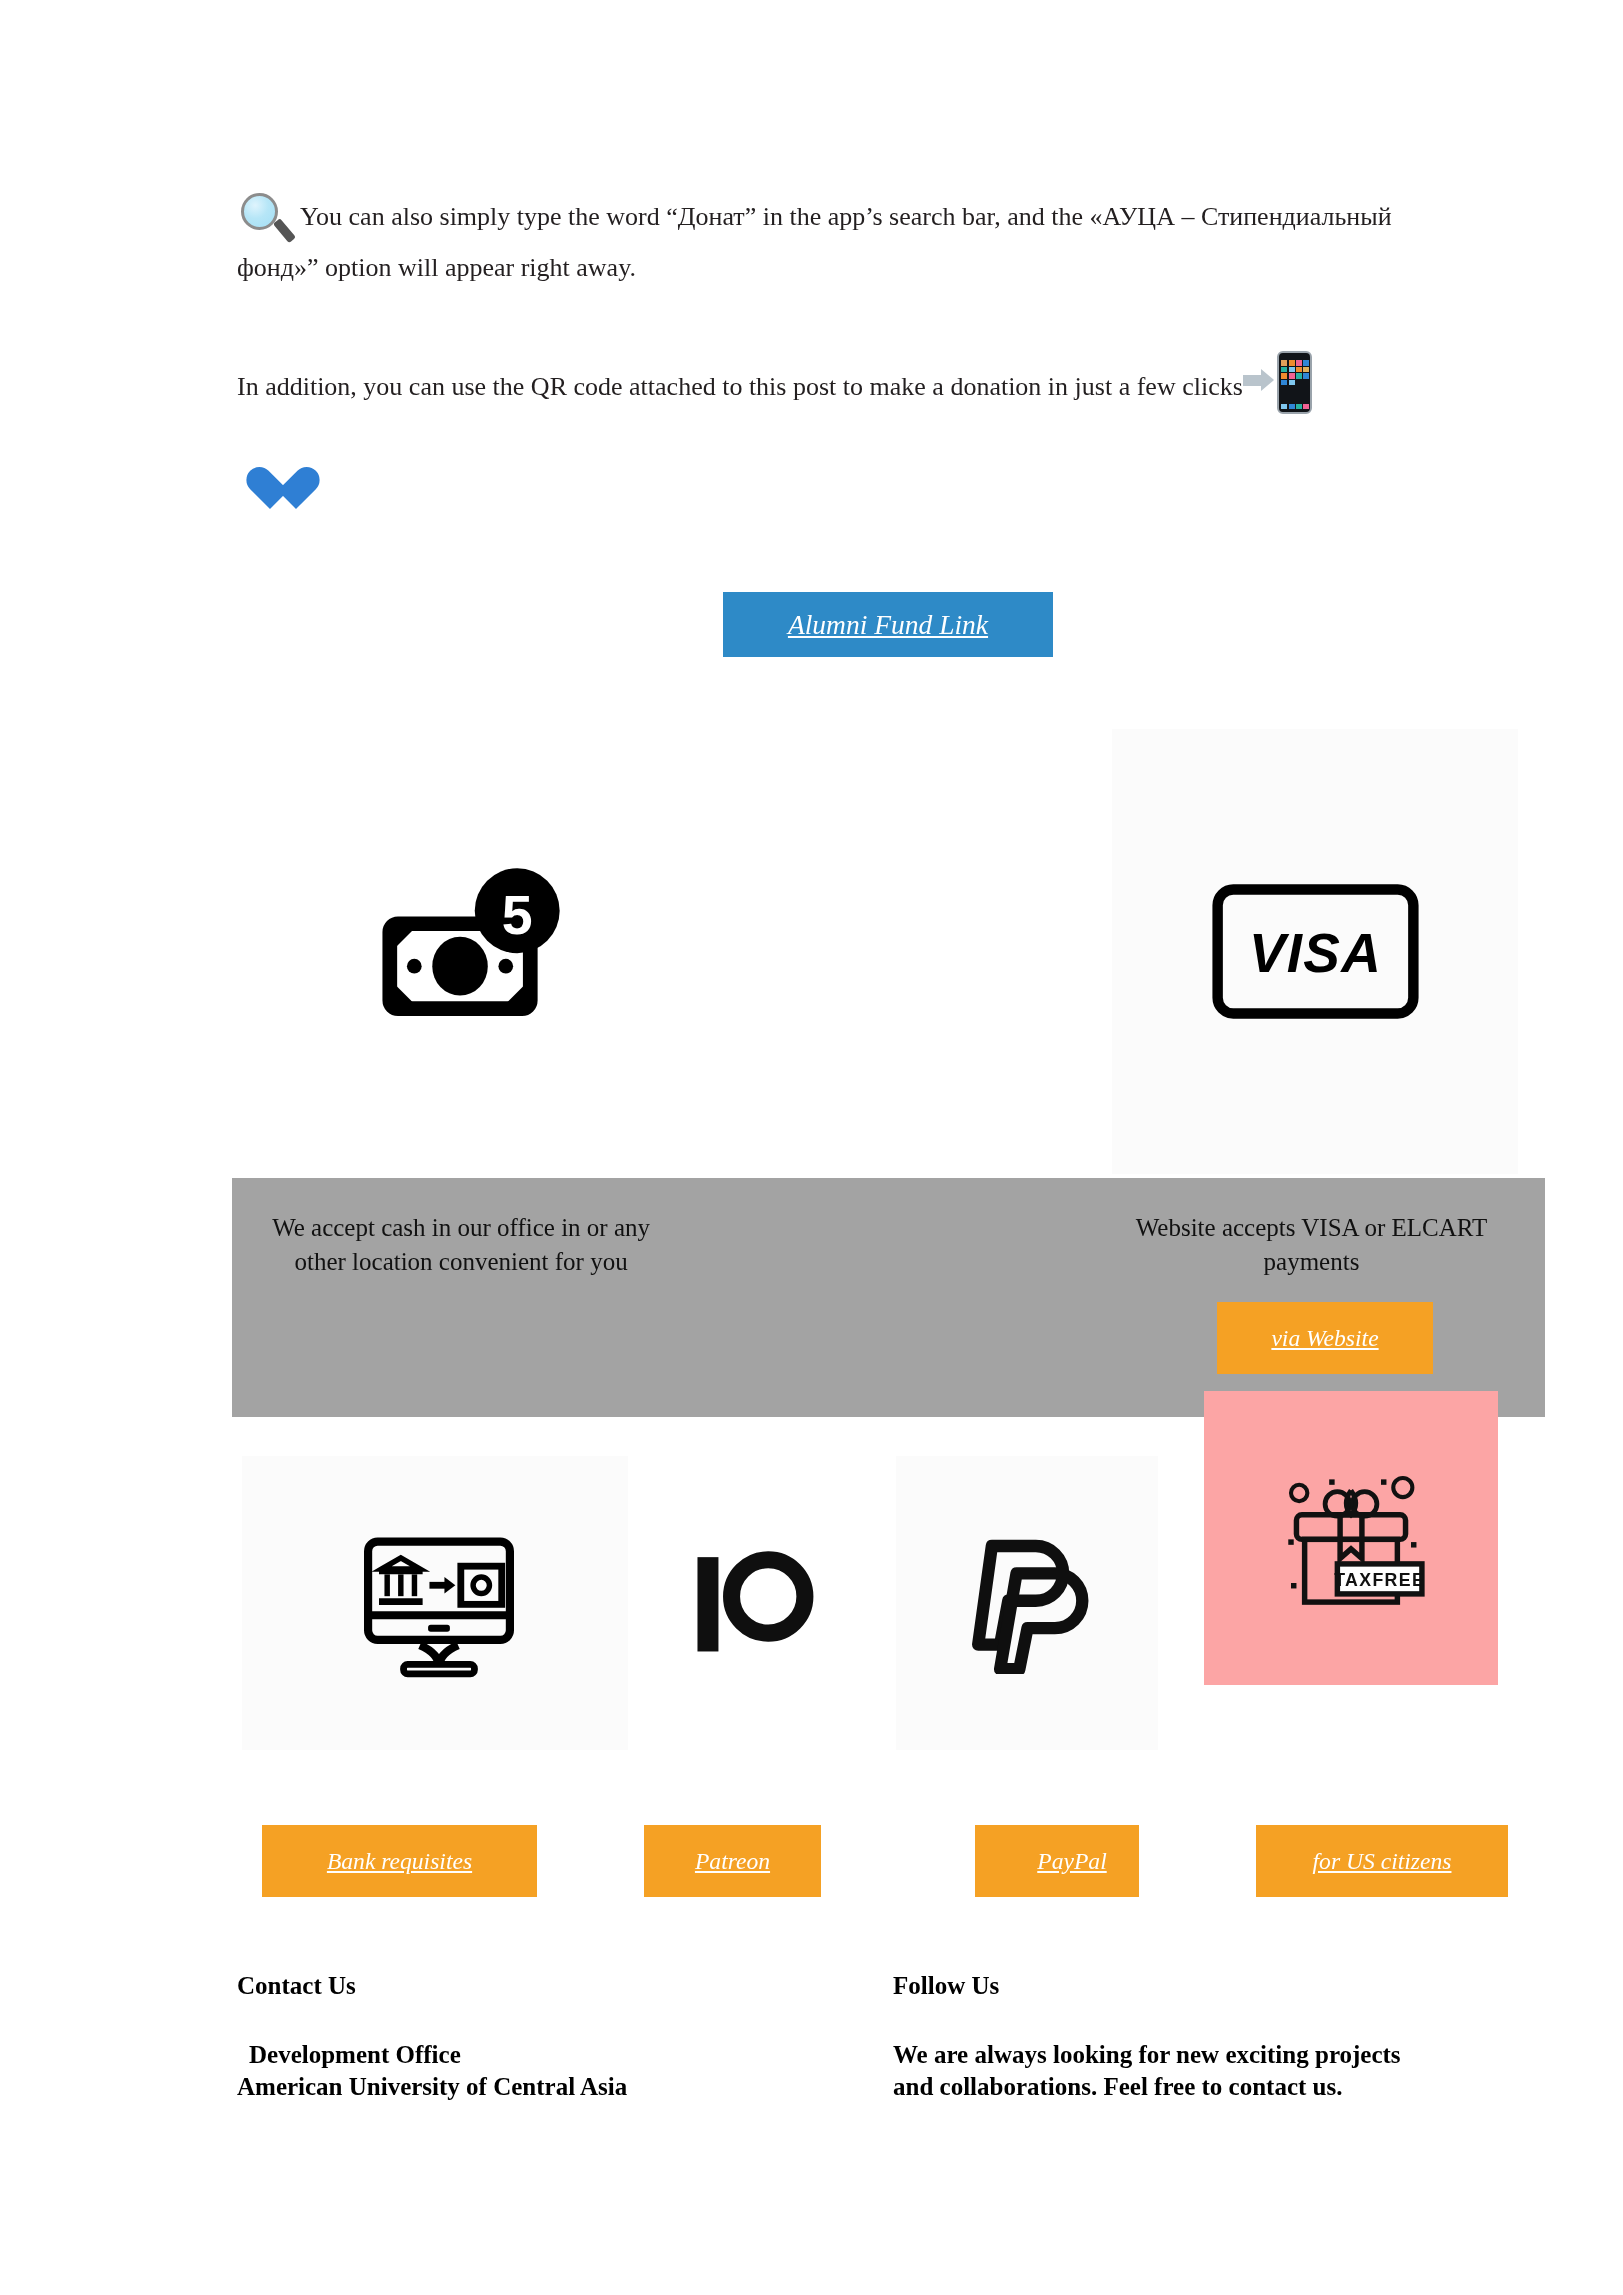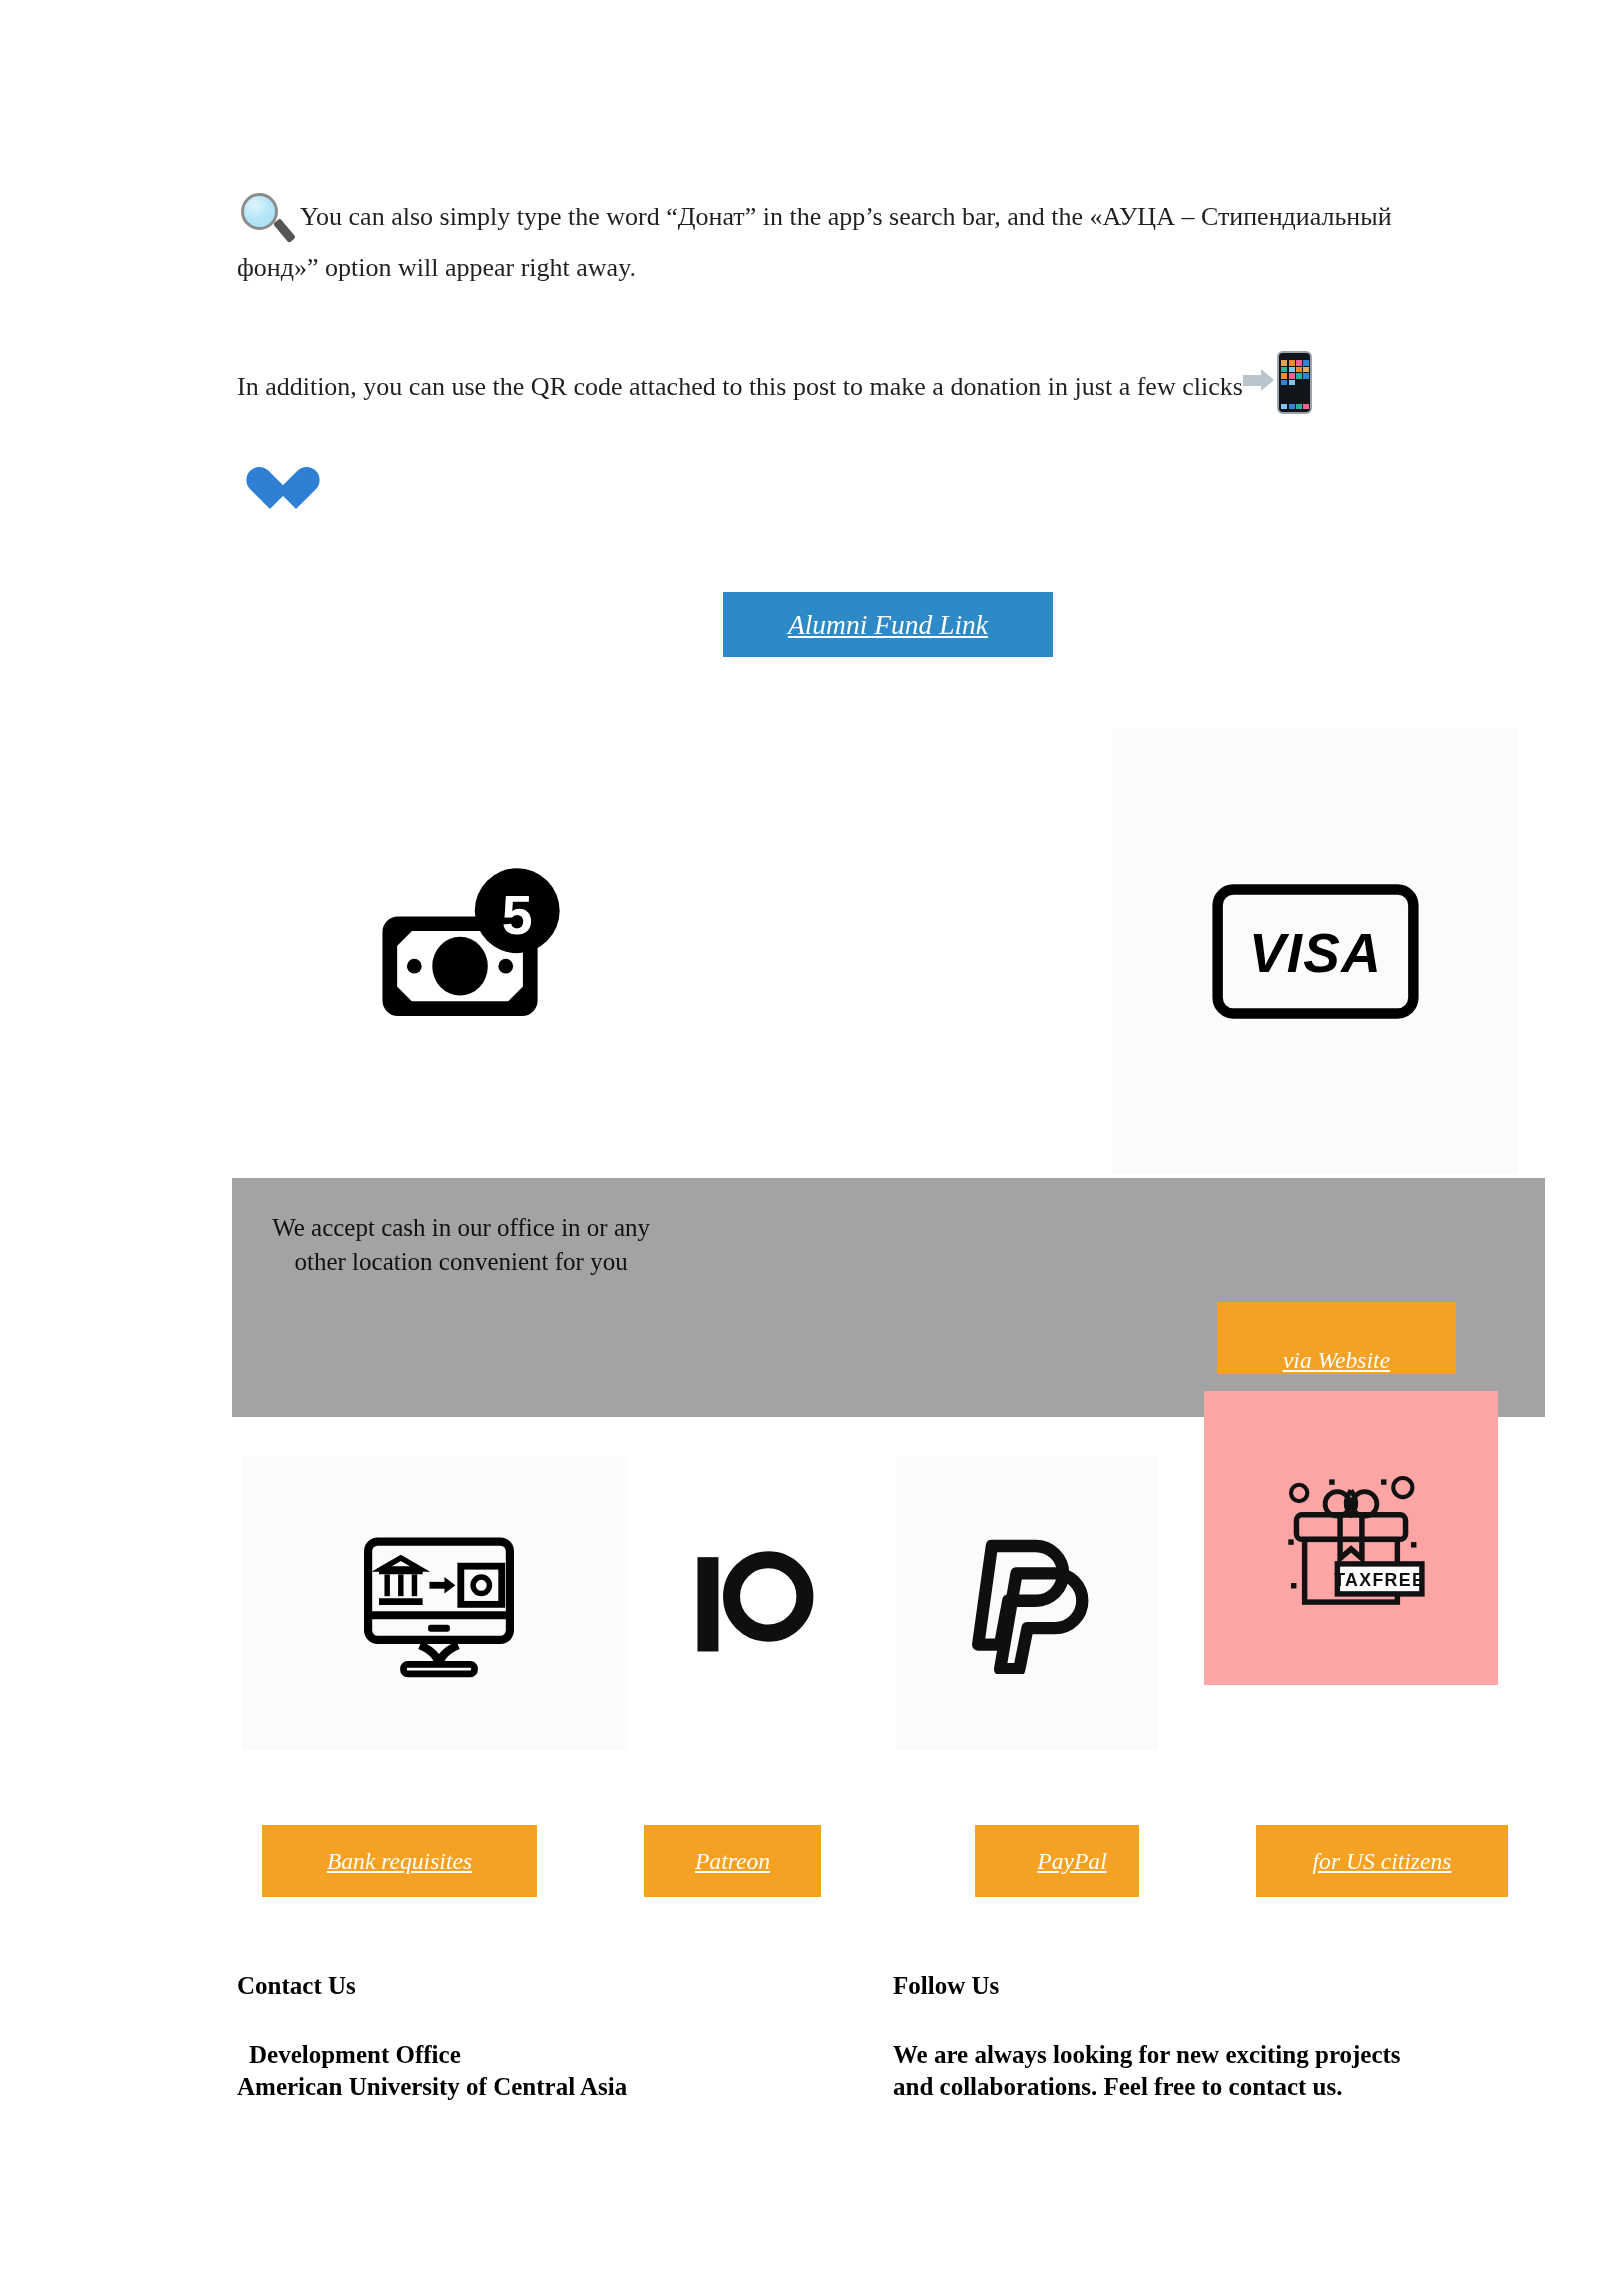--- a/index.html
+++ b/index.html
@@ -284,21 +284,22 @@
 
   <div class="tile" style="left:1112px;top:729px;width:406px;height:445px;background:#fbfbfb;">
     <svg width="209" height="137" viewBox="0 0 160 105">
       <rect x="5" y="5" width="150" height="95" rx="12" fill="none" stroke="#000" stroke-width="8"></rect>
       <text x="80" y="68" font-family="Liberation Sans, sans-serif" font-size="42" font-style="italic" font-weight="bold" fill="#000" text-anchor="middle" letter-spacing="1">VISA</text>
     </svg>
   </div>
 
   <div class="teal-band">
     <div class="teal-col left">We accept cash in our office in or any other location convenient for you</div>
-    <div class="btn btn-orange" style="left:985px;top:124px;width:239px;height:72px;align-items:flex-end;">
+    <div class="teal-col right">Website accepts VISA or ELCART payments</div>
+    <div class="btn btn-orange" style="left:985px;top:124px;width:216px;height:72px;">
       <span>via Website</span>
     </div>
   </div>
 
   <div class="tile" style="left:242px;top:1456px;width:393px;height:294px;">
     <svg width="164" height="150" viewBox="0 0 120 110">
       <rect x="8" y="10" width="104" height="72" rx="7" fill="none" stroke="#000" stroke-width="6"></rect>
       <line x1="8" y1="64" x2="112" y2="64" stroke="#000" stroke-width="6"></line>
       <rect x="52" y="71" width="16" height="5" rx="2" fill="#000"></rect>
       <path d="M46 86 q14 6 14 16 h0 q0-10 14-16" fill="none" stroke="#000" stroke-width="6"></path>

